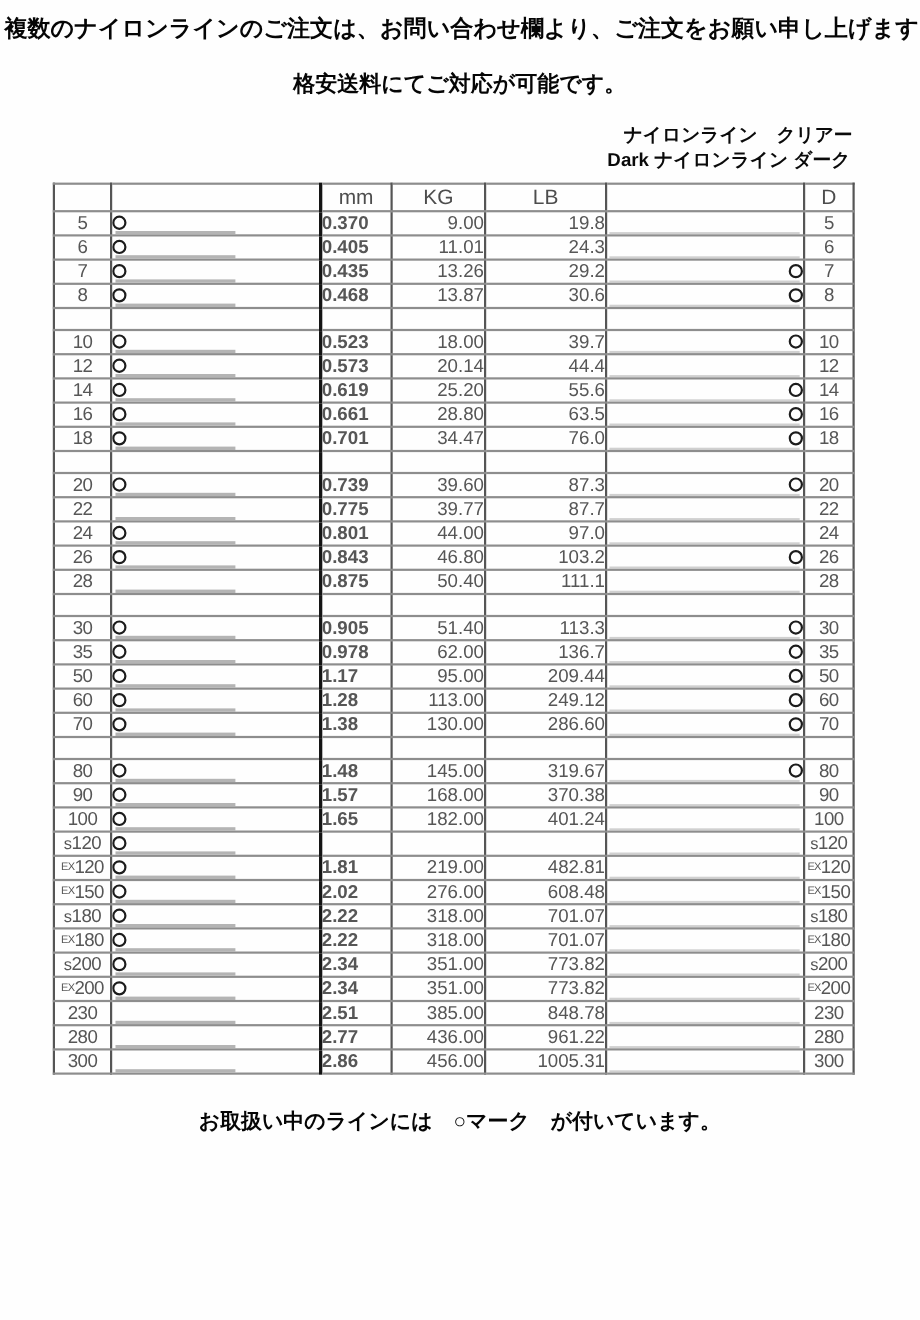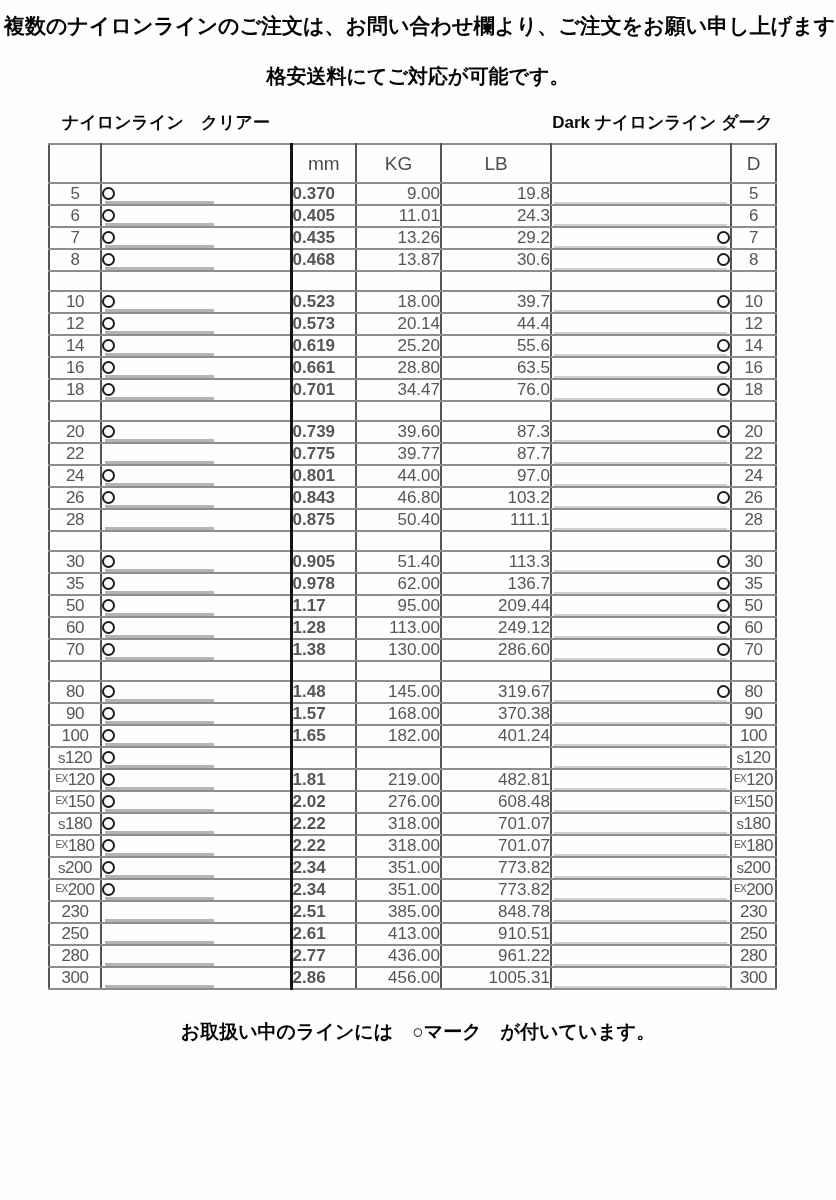--- a/index.html
+++ b/index.html
@@ -30,41 +30,42 @@
 
   .subheads {
     width: 727px;
     margin: 21px 0 9px 48px;
     display: flex;
     justify-content: space-between;
     align-items: flex-end;
     font-size: 17px;
     font-weight: bold;
     color: #0a0a0a;
+    flex-direction: column;
   }
   .subheads .left-title { padding-left: 14px; }
   .subheads .right-title { padding-right: 2px; }
 
   table.spec {
     margin-left: 48px;
     width: 727px;
     border-collapse: collapse;
     table-layout: fixed;
     border: 2px solid #3f3f3f;
   }
   .spec th, .spec td {
     border-left: 2px solid #555555;
     border-right: 2px solid #555555;
     border-top: 2px solid #8d8d8d;
     border-bottom: 2px solid #8d8d8d;
     padding: 0;
     overflow: hidden;
     white-space: nowrap;
   }
-  .spec th { height: 39px; font-weight: normal; font-size: 19px; color: #4d4d4d; text-align: center; }
+  .spec th { height: 25px; font-weight: normal; font-size: 19px; color: #4d4d4d; text-align: center; }
   .spec td { height: 22px; font-size: 17px; color: #565656; }
 
   
   .spec .h-mm, .spec .c-mm { border-left: 3px solid #141414; }
 
   .c-size { text-align: center; letter-spacing: -0.5px; }
   .c-clear { text-align: left; padding-left: 13px; position: relative; }
   .c-mm { text-align: left; padding-right: 5px; font-weight: bold; }
   .c-kg { text-align: right; padding-right: 9px; }
   .c-lb { text-align: right; padding-right: 10px; }
@@ -439,29 +440,20 @@
         <tr class="data">
           <td class="c-size">230</td>
           <td class="c-clear"></td>
           <td class="c-mm">2.51</td>
           <td class="c-kg">385.00</td>
           <td class="c-lb">848.78</td>
           <td class="c-dark"></td>
           <td class="c-d">230</td>
         </tr>
         <tr class="data">
-          <td class="c-size">250</td>
-          <td class="c-clear"></td>
-          <td class="c-mm">2.61</td>
-          <td class="c-kg">413.00</td>
-          <td class="c-lb">910.51</td>
-          <td class="c-dark"></td>
-          <td class="c-d">250</td>
-        </tr>
-        <tr class="data">
           <td class="c-size">280</td>
           <td class="c-clear"></td>
           <td class="c-mm">2.77</td>
           <td class="c-kg">436.00</td>
           <td class="c-lb">961.22</td>
           <td class="c-dark"></td>
           <td class="c-d">280</td>
         </tr>
         <tr class="data">
           <td class="c-size">300</td>

